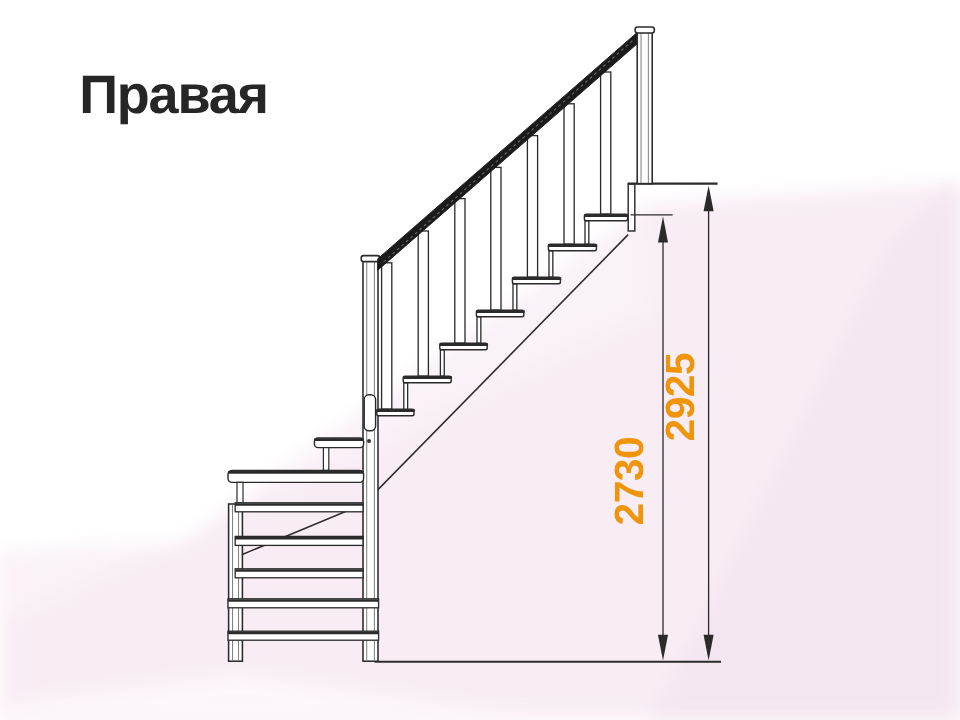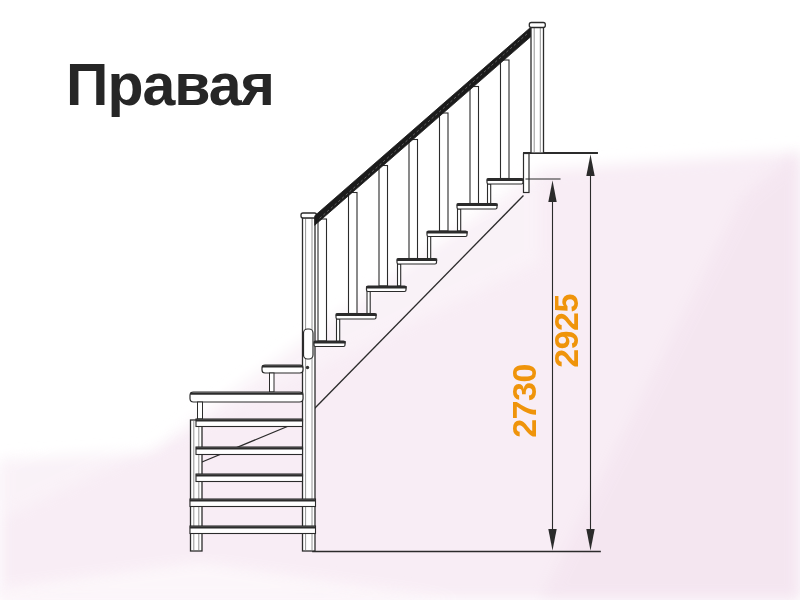--- a/index.html
+++ b/index.html
@@ -4,21 +4,21 @@
 <style>
   html,body{margin:0;padding:0;}
   .stage{
     position:relative;width:800px;height:600px;overflow:hidden;
     background:#ffffff;
     font-family:"Liberation Sans", sans-serif;
   }
   .stage svg{position:absolute;left:0;top:0;}
   .title{
     position:absolute;left:66px;top:56px;
-    font-size:59px;font-weight:bold;color:#262626;
+    font-size:45px;font-weight:bold;color:#262626;
     letter-spacing:-1px;line-height:1;
     font-family:"Liberation Sans", sans-serif;
   }
   .dim-label{
     font-family:"Liberation Sans", sans-serif;
     font-weight:bold;font-size:34px;letter-spacing:-0.5px;
   }
 </style>
 </head>
 <body>

